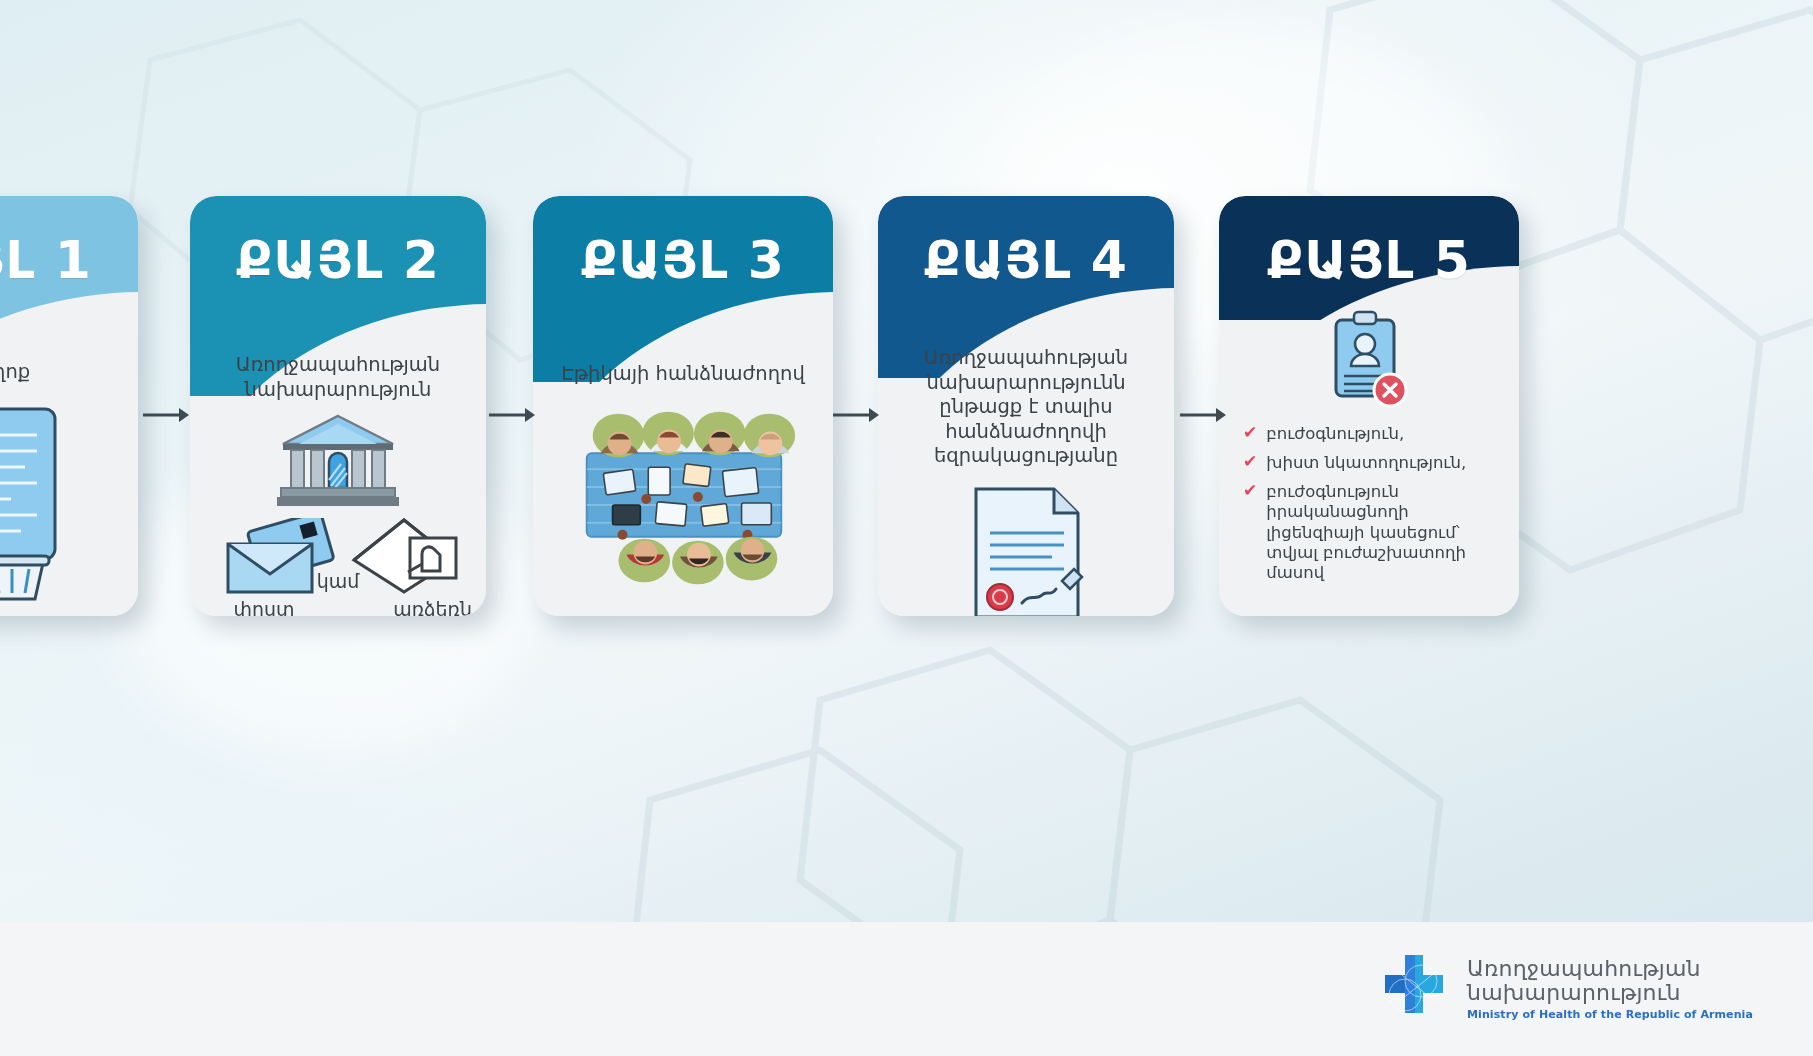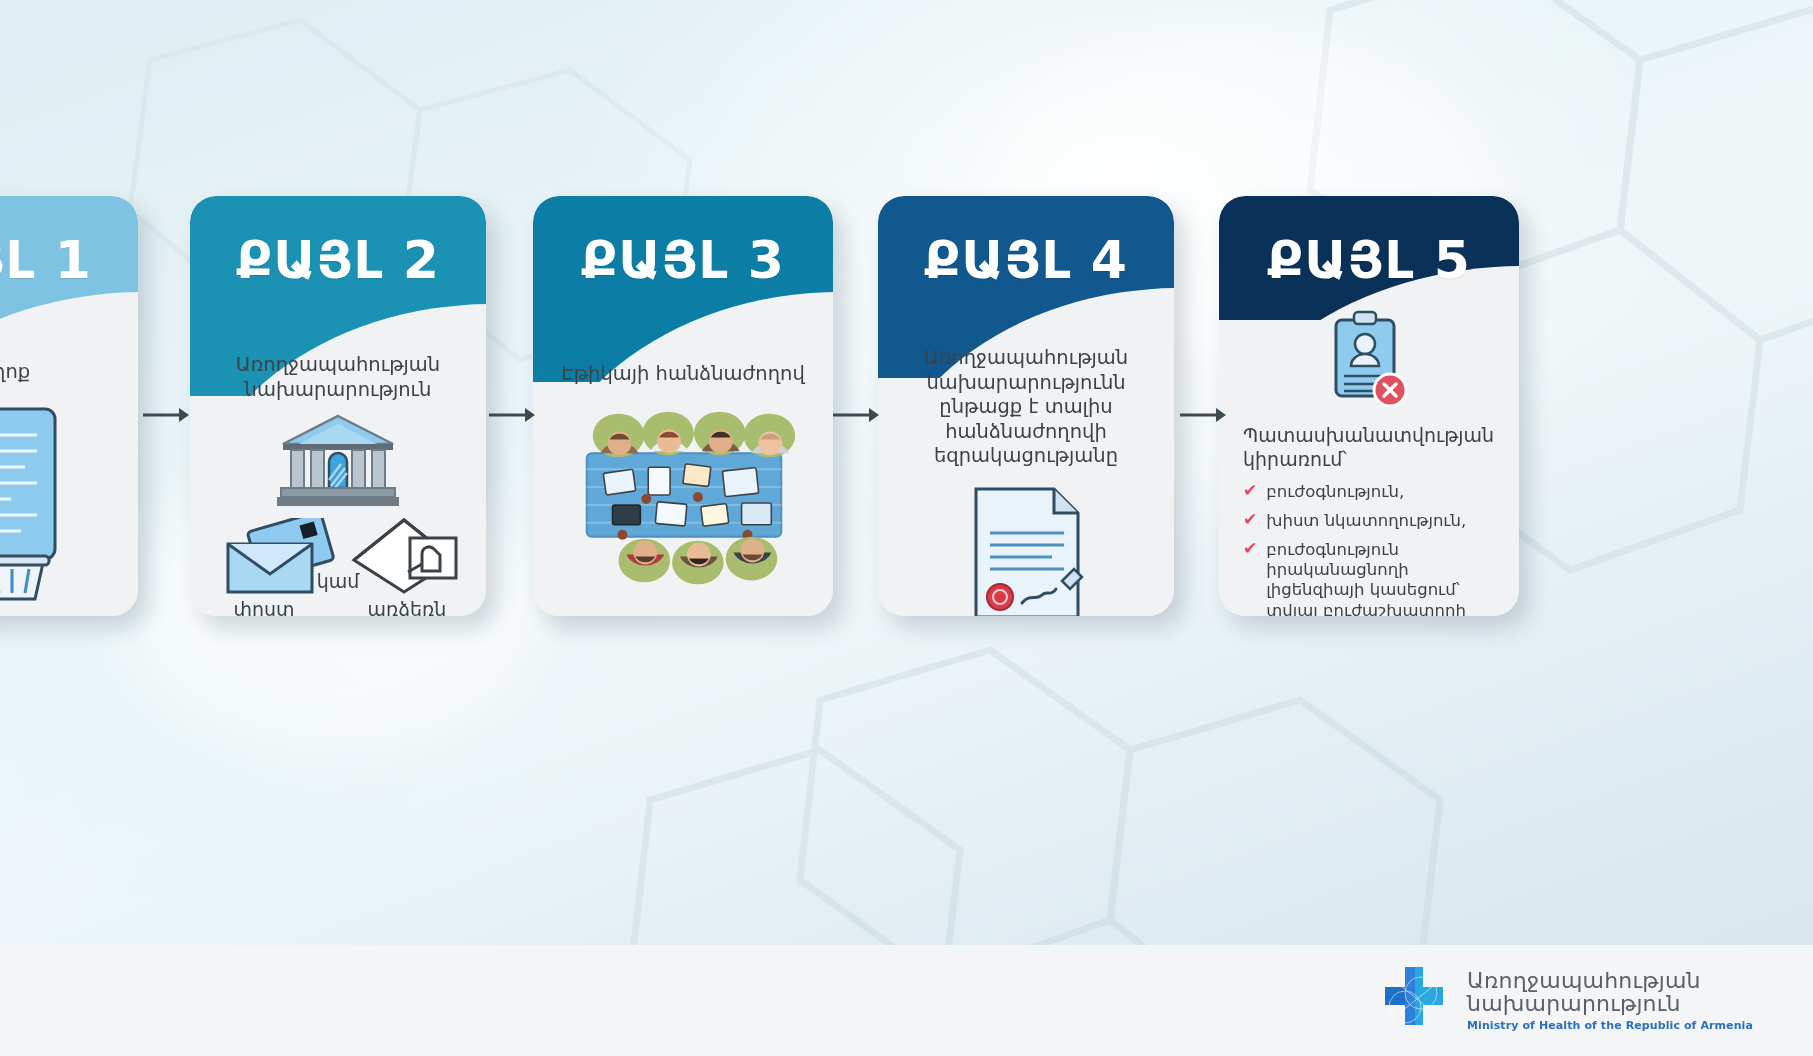--- a/index.html
+++ b/index.html
@@ -16,21 +16,21 @@
       radial-gradient(ellipse 700px 520px at 12% 72%, rgba(233,244,248,0.9) 0%, rgba(233,244,248,0) 65%),
       linear-gradient(160deg, #dfeef3 0%, #e8f3f6 28%, #f0f6f8 52%, #dfecf1 78%, #d5e6ed 100%);
   }
   
   #hexlayer { position: absolute; inset: 0; opacity: .55; pointer-events: none; }
   
   .blob { position:absolute; border-radius:50%; filter: blur(26px); pointer-events:none; }
 
   
   #footer {
-    position: absolute; left: 0; right: 0; bottom: 0; height: 111px;
+    position: absolute; left: 0; right: 0; bottom: 0; height: 134px;
     background: #f4f5f6;
     display: flex; align-items: center; justify-content: flex-end;
   }
   #logo-wrap { display:flex; align-items:center; gap: 16px; margin-right: 60px; }
   #logo-text { line-height: 1.06; }
   #logo-text .l1, #logo-text .l2 {
     font-size: 22px; color:#5b6168; letter-spacing:.2px; display:block; font-weight:400;
   }
   #logo-text .l3 { display:block; font-size: 11px; color:#2a6fc4; margin-top:5px; letter-spacing:.1px;font-weight:bold;}
 
@@ -216,21 +216,21 @@
             <div class="caption" style="position:absolute; left:88px; top:24px; width:80px;margin-top:28px;">կամ</div>
 
             <svg width="116" height="84" viewBox="0 0 116 84" style="position:absolute; right:2px; top:-4px;">
               <path d="M6 46 L56 6 L106 46 L56 78 Z" fill="#ffffff" stroke="#3c4348" stroke-width="3"></path>
               <path d="M6 46 L56 6 L106 46" fill="none" stroke="#3c4348" stroke-width="3"></path>
               <path d="M62 24 h46 v40 h-46 z" fill="#ffffff" stroke="#3c4348" stroke-width="3"></path>
               <path d="M74 40 c0-7 8-9 12-5 l6 6 v16 h-18 z" fill="#ffffff" stroke="#3c4348" stroke-width="3"></path>
               <path d="M60 58 l14 -8" stroke="#3c4348" stroke-width="3" fill="none"></path>
             </svg>
 
-            <div class="caption" style="position:absolute; right:-6px; top:80px; width:130px;">առձեռն</div>
+            <div class="caption" style="position:absolute; right:-6px; top:80px; width:130px;text-align:right;">առձեռն</div>
           </div>
         </div>
       </div>
     </div>
 
     <svg class="arrow" style="left:489px;" viewBox="0 0 46 22">
       <line x1="0" y1="11" x2="36" y2="11" stroke="#3d4a52" stroke-width="3"></line>
       <polygon points="36,4 46,11 36,18" fill="#3d4a52"></polygon>
     </svg>
 
@@ -378,21 +378,20 @@
                   <line x1="18" y1="81" x2="48" y2="81"></line>
               </g>
               <circle cx="64" cy="80" r="16" fill="#e0505f" stroke="#ffffff" stroke-width="3"></circle>
               <g stroke="#ffffff" stroke-width="3.4" stroke-linecap="round">
                 <line x1="58" y1="74" x2="70" y2="86"></line>
                   <line x1="70" y1="74" x2="58" y2="86"></line>
               </g>
             </svg>
           </div>
 
-          <div class="desc left" style="margin-top:10px; font-size:19px;">Պատասխանատվության կիրառում՝</div>
 
           <div class="checklist">
             <div class="check-row">
               <span class="tick">✔</span>
               <span class="txt">բուժօգնություն,</span>
             </div>
             <div class="check-row">
               <span class="tick">✔</span>
               <span class="txt">խիստ նկատողություն,</span>
             </div>

